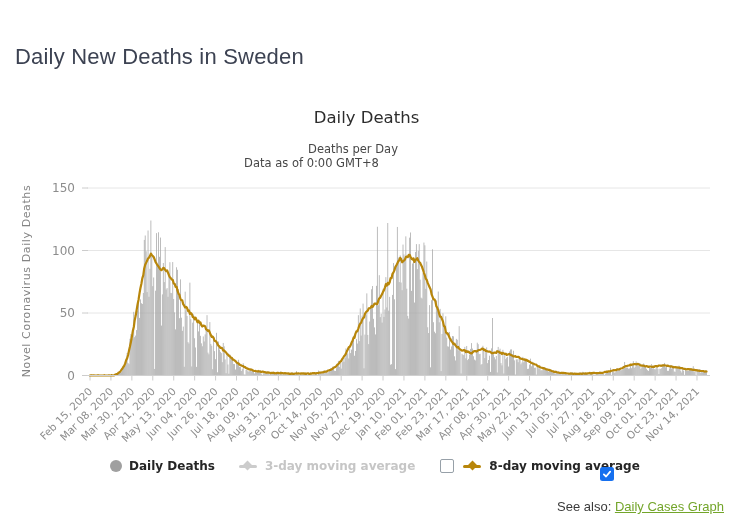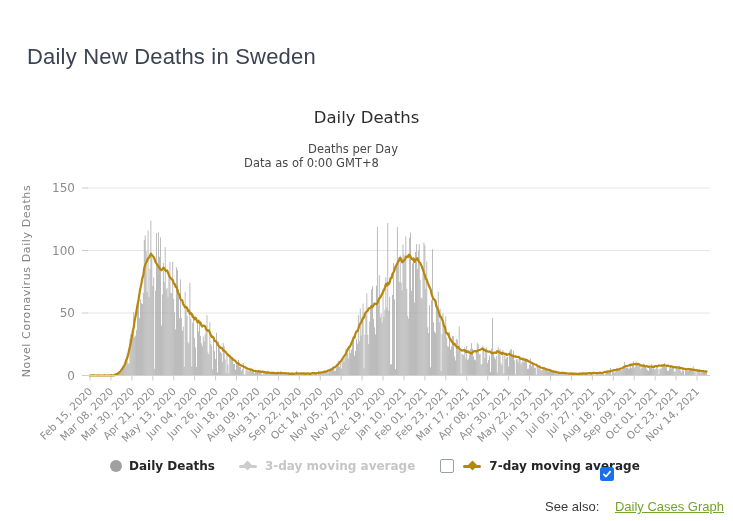--- a/index.html
+++ b/index.html
@@ -1,18 +1,18 @@
 <!DOCTYPE html>
 <html><head>
 <meta charset="utf-8">
 <style>
   html,body{margin:0;padding:0;background:#fff;}
   .page{position:relative;width:733px;height:521px;background:#fff;overflow:hidden;
         font-family:"Liberation Sans",sans-serif;}
-  .page-title{position:absolute;left:27px;top:44px;font-size:22px;font-weight:400;
+  .page-title{position:absolute;left:15px;top:44px;font-size:22px;font-weight:400;
         color:#3c4252;letter-spacing:.2px;}
   .chart-title{position:absolute;left:0;top:108px;width:733px;text-align:center;
         font-family:"DejaVu Sans",sans-serif;font-size:16.5px;color:#2d2d2d;}
   .chart-sub1{position:absolute;left:0;top:142px;width:706px;text-align:center;
         font-family:"DejaVu Sans",sans-serif;font-size:11.5px;color:#474747;}
   .chart-sub2{position:absolute;left:0;top:156px;width:623px;text-align:center;
         font-family:"DejaVu Sans",sans-serif;font-size:11.5px;color:#474747;}
   svg.plot{position:absolute;left:0;top:0;width:733px;height:521px;}
   svg.plot text{font-family:"DejaVu Sans",sans-serif;}
 
@@ -22,21 +22,21 @@
   .legend-item:nth-child(1){margin-right:24px;}
   .legend-item:nth-child(2){margin-right:25px;}
   .m-circle{width:12px;height:12px;border-radius:50%;margin-right:7px;flex:0 0 auto;}
   .m-line{position:relative;width:18px;height:3px;border-radius:2px;margin-right:8px;flex:0 0 auto;}
   .m-diamond{position:absolute;left:5.5px;top:-2.5px;width:7px;height:7px;transform:rotate(45deg);}
   .legend-checkbox{width:12px;height:12px;background:#fff;border:1.5px solid #97a0a8;
         border-radius:2px;margin-right:9px;flex:0 0 auto;}
   .scale-toggle{position:absolute;left:600px;top:467px;width:14px;height:14px;border-radius:2.5px;
         display:flex;align-items:center;justify-content:center;}
   .see-also{position:absolute;right:9px;top:499px;font-size:13px;color:#3b3b3b;}
-  .see-also a{text-decoration:underline;margin-left:12px;}
+  .see-also a{text-decoration:underline;}
 </style>
 </head>
 <body>
 
 <div class="page">
 
   <div class="page-title">Daily New Deaths in Sweden</div>
 
   <div class="chart-title">Daily Deaths</div>
   <div class="chart-sub1">Deaths per Day</div>
@@ -752,21 +752,21 @@
       <span class="m-line" style="background: rgb(204, 204, 204);">
           <span class="m-diamond" style="background: rgb(204, 204, 204);"></span>
         </span>
       <span class="legend-label" style="color: rgb(198, 198, 198); text-align: center;">3-day moving average</span>
     </div>
     <div class="legend-item">
       <span class="legend-checkbox"></span>
       <span class="m-line" style="background: rgb(184, 134, 11);">
           <span class="m-diamond" style="background: rgb(184, 134, 11);"></span>
         </span>
-      <span class="legend-label" style="color: rgb(38, 38, 38);">7-day moving average</span>
+      <span class="legend-label" style="color: rgb(38, 38, 38);">8-day moving average</span>
     </div>
   </div>
 
   <span class="scale-toggle" style="background: rgb(22, 112, 239);">
     <svg width="10" height="10" viewBox="0 0 12 12">
       <path d="M2.2 6.4 L4.9 9 L9.8 3.2" stroke="#ffffff" stroke-width="2.1" fill="none" stroke-linecap="round" stroke-linejoin="round"></path>
     </svg>
   </span>
 
   <div class="see-also">

